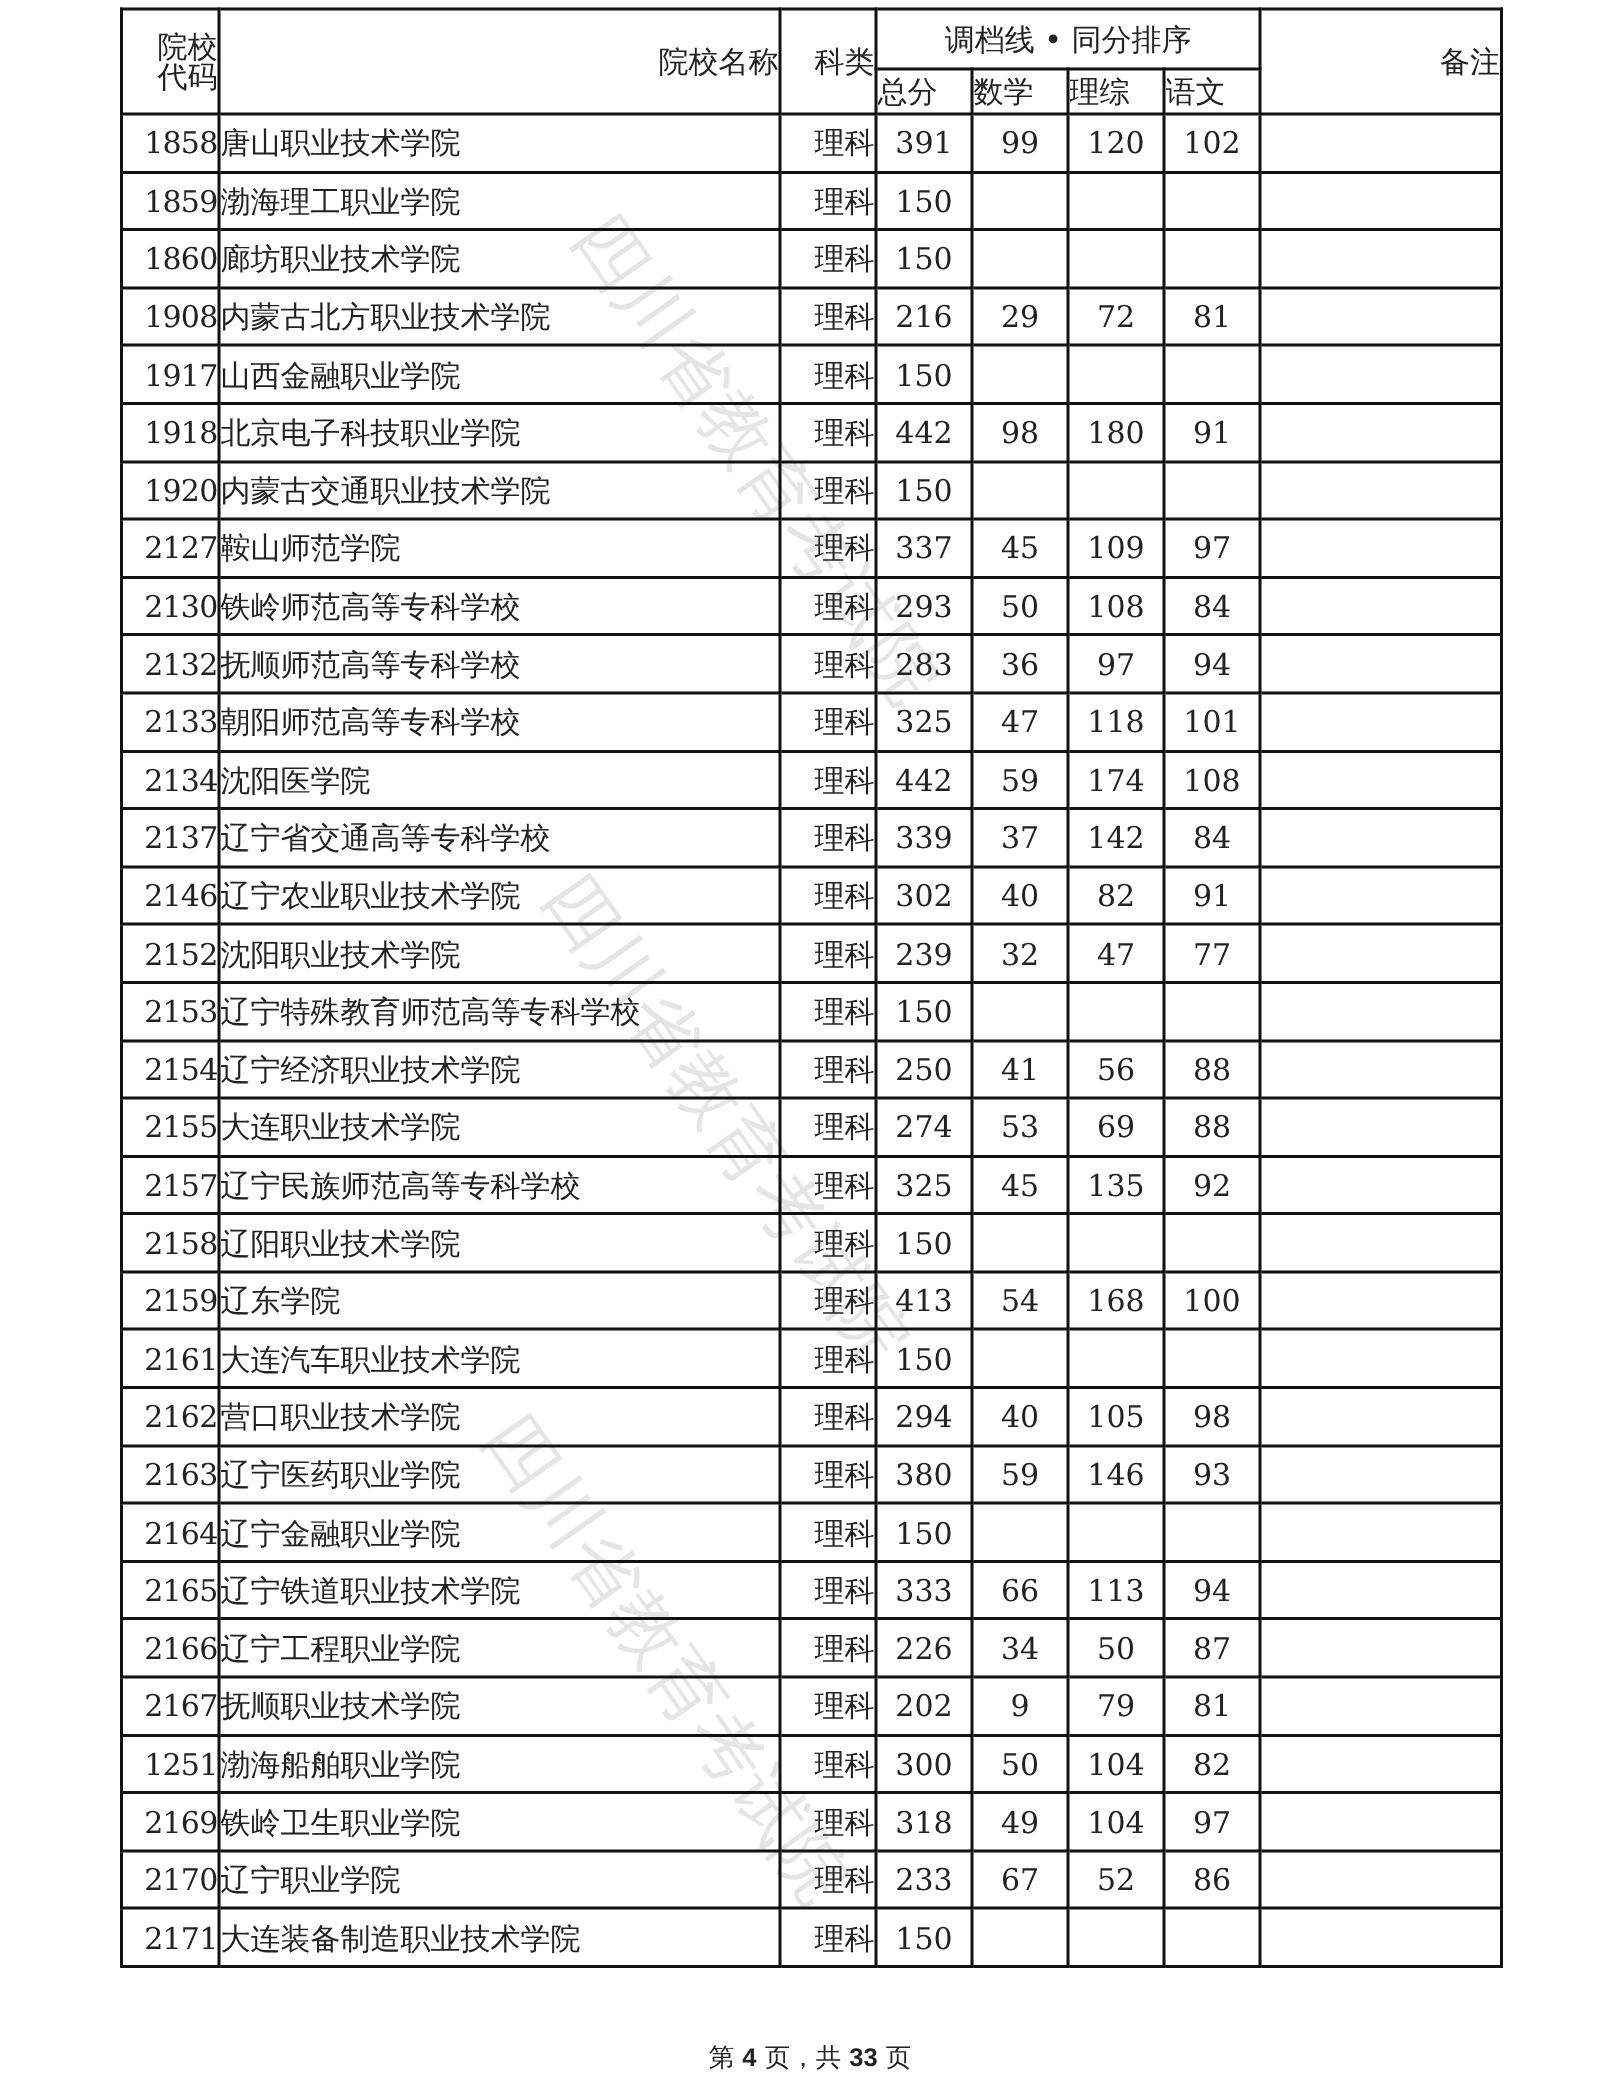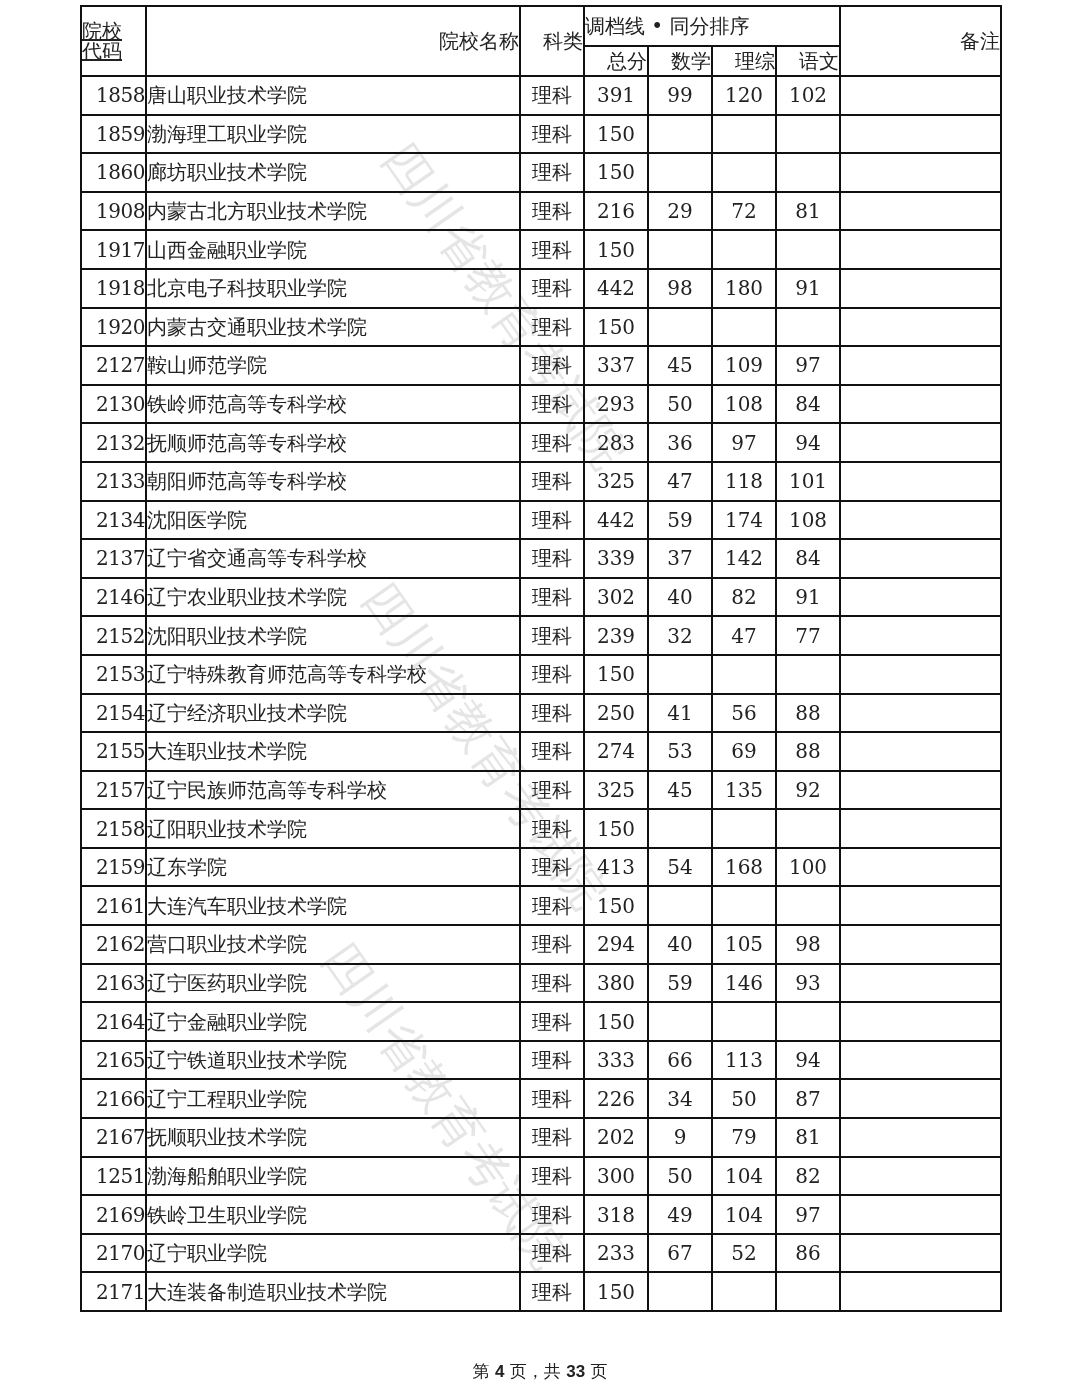--- a/index.html
+++ b/index.html
@@ -4,28 +4,28 @@
 <style>
   html, body { margin:0; padding:0; background:#ffffff; }
   body { width:1080px; height:1384px; position:relative; overflow:hidden;
          font-family:"DejaVu Serif","Liberation Serif",serif; color:#222; }
   table.grid { position:absolute; left:80px; top:5px; border-collapse:collapse;
                table-layout:fixed; width:921px; }
   table.grid td, table.grid th { border:2px solid #111; padding:0; font-weight:normal;
                font-size:20px; line-height:1; overflow:hidden; white-space:nowrap; }
   col.c-code { width:65px; } col.c-name { width:374px; } col.c-cat { width:64px; }
   col.c-num { width:64px; } col.c-note { width:161px; }
-  th.h-code { text-align:left; font-size:21px; line-height:26px; height:68px;text-decoration:underline; }
+  th.h-code { text-align:right; font-size:21px; line-height:26px; height:68px; }
   th.h-name, th.h-cat, th.h-note { text-align:right; font-size:21px; }
-  th.h-group { height:38px; font-size:21px; text-align:left; }
-  th.h-sub { height:28px; font-size:21px; text-align:right; }
+  th.h-group { height:38px; font-size:21px; text-align:center; }
+  th.h-sub { height:28px; font-size:21px; text-align:left; }
   tr.row td { height:36.6px; }
   td.code { text-align:right; font-size:20px; letter-spacing:-0.5px; }
   td.name { text-align:left; padding-left:3px; font-size:21px; }
-  td.cat { text-align:center; padding-left:3px; font-size:21px; }
+  td.cat { text-align:right; padding-left:3px; font-size:21px; }
   td.num { text-align:center; font-size:20px; }
   .footer { position:absolute; top:1360px; left:0; width:1080px; text-align:center;
             font-size:17px; font-family:"DejaVu Serif",serif; color:#222; }
   .footer b { font-family:"Liberation Sans",sans-serif; font-weight:bold; }
   .watermark { position:absolute; pointer-events:none; color:rgba(0,0,0,0.10);
                font-size:48px; font-family:"DejaVu Sans",sans-serif; transform:rotate(55deg);
                transform-origin:left top; white-space:nowrap; }
 </style>
 </head>
 <body>

